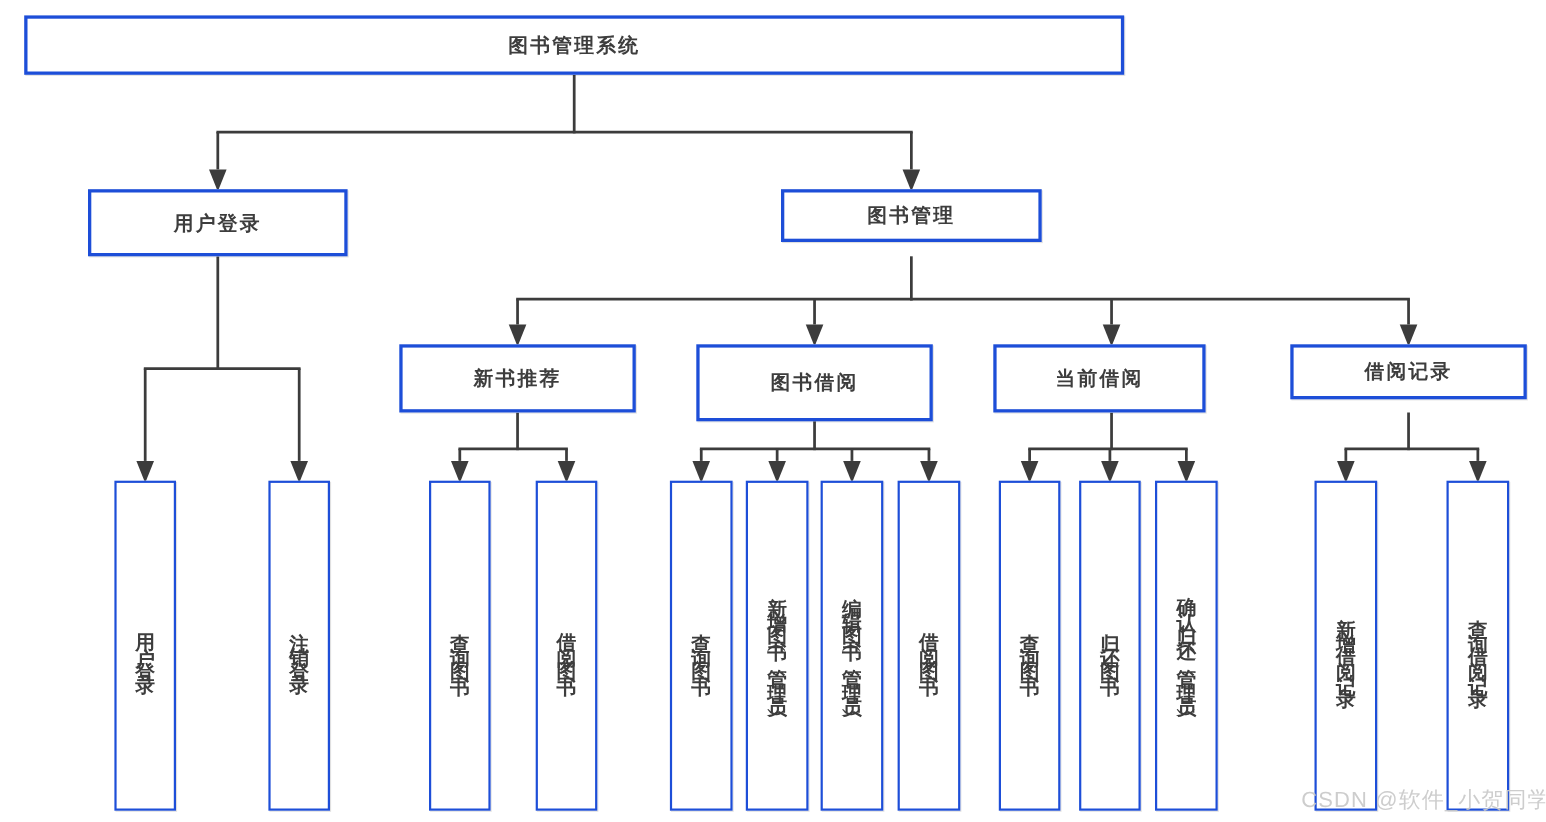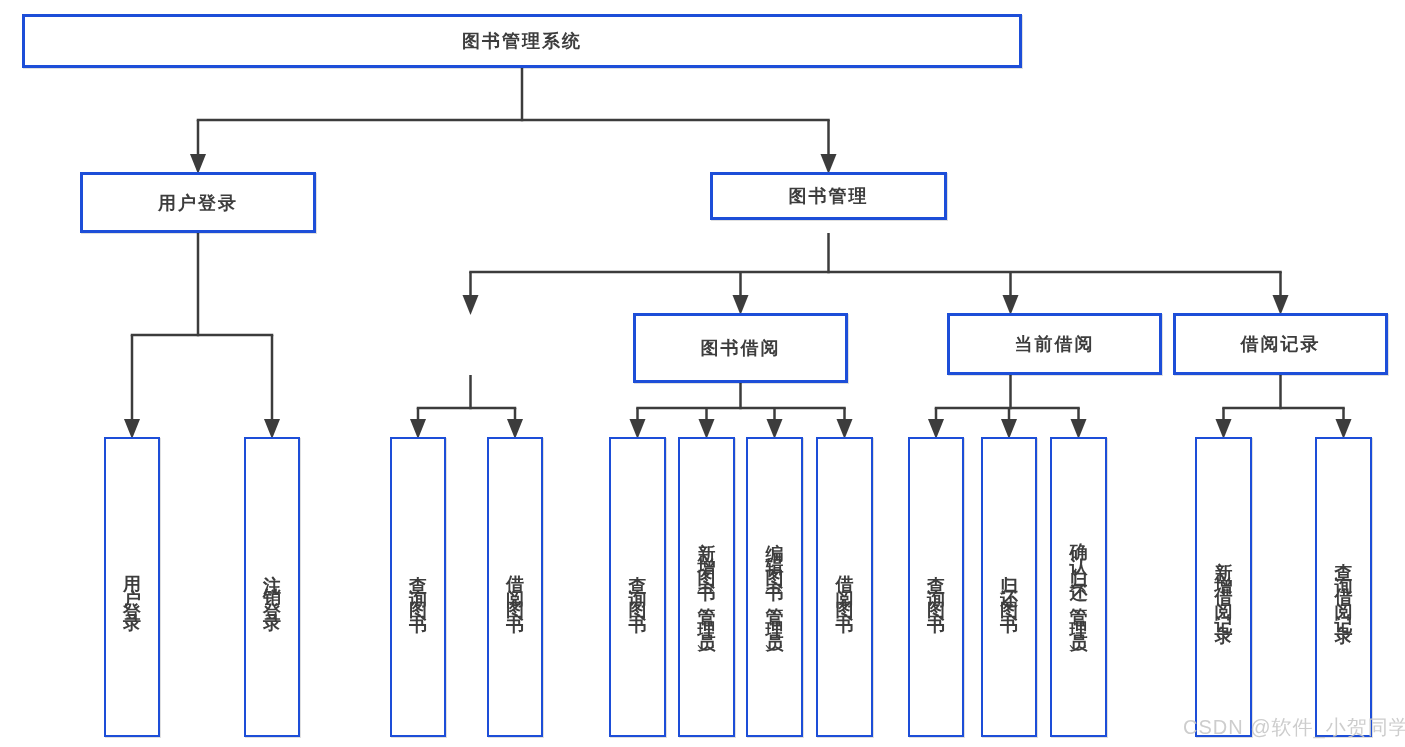--- a/index.html
+++ b/index.html
@@ -115,20 +115,23 @@
     </div>
     <div class="box leaf" style="left: 104px; top: 437px; width: 56px; height: 300px;">
       <span class="lbl">用户登录</span>
     </div>
     <div class="box leaf" style="left: 244px; top: 437px; width: 56px; height: 300px;">
       <span class="lbl">注销登录</span>
     </div>
     <div class="box" style="left: 710px; top: 172px; width: 237px; height: 48px;">
       <span class="lbl">图书管理</span>
     </div>
+    <div class="box" style="left: 363px; top: 313px; width: 215px; height: 62px;">
+      <span class="lbl">新书推荐</span>
+    </div>
     <div class="box leaf" style="left: 390px; top: 437px; width: 56px; height: 300px;">
       <span class="lbl">查询图书</span>
     </div>
     <div class="box leaf" style="left: 487px; top: 437px; width: 56px; height: 300px;">
       <span class="lbl">借阅图书</span>
     </div>
     <div class="box" style="left: 633px; top: 313px; width: 215px; height: 70px;">
       <span class="lbl">图书借阅</span>
     </div>
     <div class="box leaf" style="left: 609px; top: 437px; width: 57px; height: 300px;">
@@ -136,33 +139,33 @@
     </div>
     <div class="box leaf" style="left: 678px; top: 437px; width: 57px; height: 300px;">
       <span class="lbl">新增图书（管理员）</span>
     </div>
     <div class="box leaf" style="left: 746px; top: 437px; width: 57px; height: 300px;">
       <span class="lbl">编辑图书（管理员）</span>
     </div>
     <div class="box leaf" style="left: 816px; top: 437px; width: 57px; height: 300px;">
       <span class="lbl">借阅图书</span>
     </div>
-    <div class="box" style="left: 947px; top: 313px; width: 215px; height: 62px;">
+    <div class="box" style="left: 903px; top: 313px; width: 193px; height: 62px;">
       <span class="lbl">当前借阅</span>
     </div>
     <div class="box leaf" style="left: 908px; top: 437px; width: 56px; height: 300px;">
       <span class="lbl">查询图书</span>
     </div>
     <div class="box leaf" style="left: 981px; top: 437px; width: 56px; height: 300px;">
       <span class="lbl">归还图书</span>
     </div>
     <div class="box leaf" style="left: 1050px; top: 437px; width: 57px; height: 300px;">
       <span class="lbl">确认归还（管理员）</span>
     </div>
-    <div class="box" style="left: 1173px; top: 313px; width: 215px; height: 62px;">
+    <div class="box" style="left: 1173px; top: 313px; width: 215px; height: 50px;">
       <span class="lbl">借阅记录</span>
     </div>
     <div class="box leaf" style="left: 1195px; top: 437px; width: 57px; height: 300px;">
       <span class="lbl">新增借阅记录</span>
     </div>
     <div class="box leaf" style="left: 1315px; top: 437px; width: 57px; height: 300px;">
       <span class="lbl">查询借阅记录</span>
     </div>
   </div>
 

